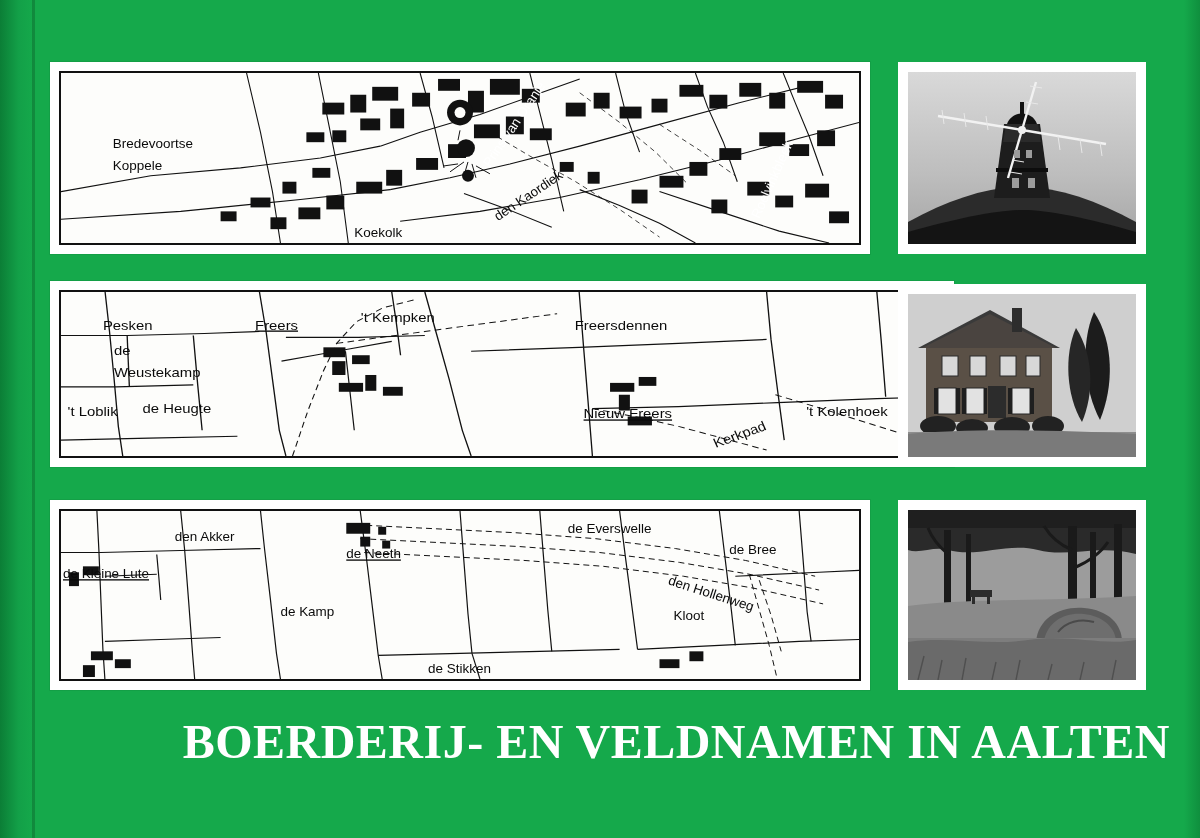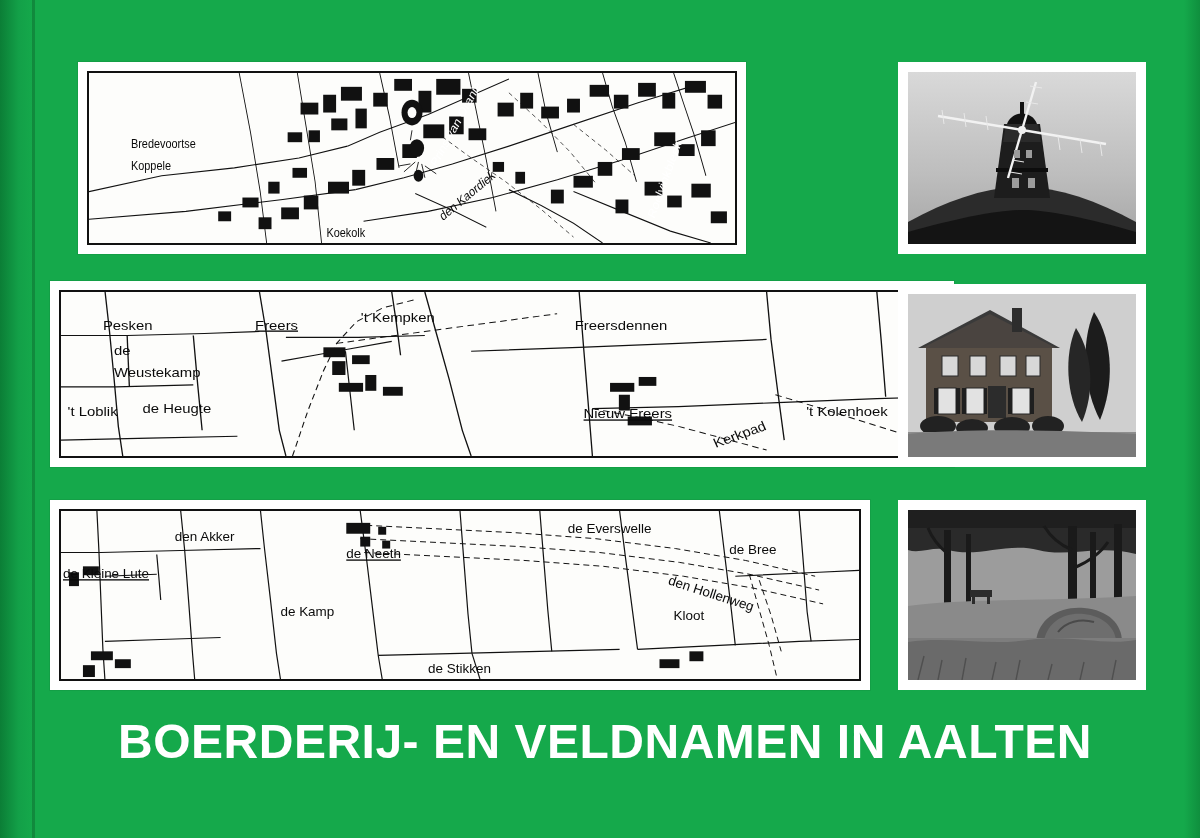--- a/index.html
+++ b/index.html
@@ -76,39 +76,39 @@
     background: #6e6e6e;
   }
   .photo-svg { display: block; width: 100%; height: 100%; }
 
   
   .cover-title {
     position: absolute;
     left: 40px;
     top: 714px;
     width: 1130px;
-    text-align: center;
+    text-align: right;
     color: #ffffff;
-    font-family: Liberation Sans, sans-serif;
+    font-family: Liberation Serif, serif;
     font-weight: bold;
     font-size: 48px;
     letter-spacing: 0.5px;
     white-space: nowrap;
   }
 </style>
 </head>
 <body>
 
 <div class="book-cover">
 
   <div class="spine"></div>
   <div class="spine-edge"></div>
   <div class="right-edge"></div>
 
-  <div class="map-panel" style="left:50px; top:62px; width:668px; height:192px;margin-left:28px;">
+  <div class="map-panel" style="left:50px; top:62px; width:820px; height:192px;">
     <div class="map-inner">
       <svg class="map-svg" viewBox="0 0 800 172" preserveAspectRatio="none">
         <rect x="0" y="0" width="800" height="172" fill="#fdfdfb"></rect>
         <g stroke="#111" stroke-width="1.1" fill="none">
           <path d="M0,120 L90,104 L180,96 L260,86 L320,74"></path>
           <path d="M0,148 L120,140 L240,128 L330,118"></path>
           <path d="M320,74 L360,60 L420,42 L470,24 L520,6"></path>
           <path d="M330,118 L390,106 L450,92 L520,74 L600,52 L680,30 L760,10"></path>
           <path d="M340,150 L420,140 L500,126 L580,108 L660,88 L740,66 L800,50"></path>
           <path d="M186,0 L200,60 L212,120 L220,172"></path>

